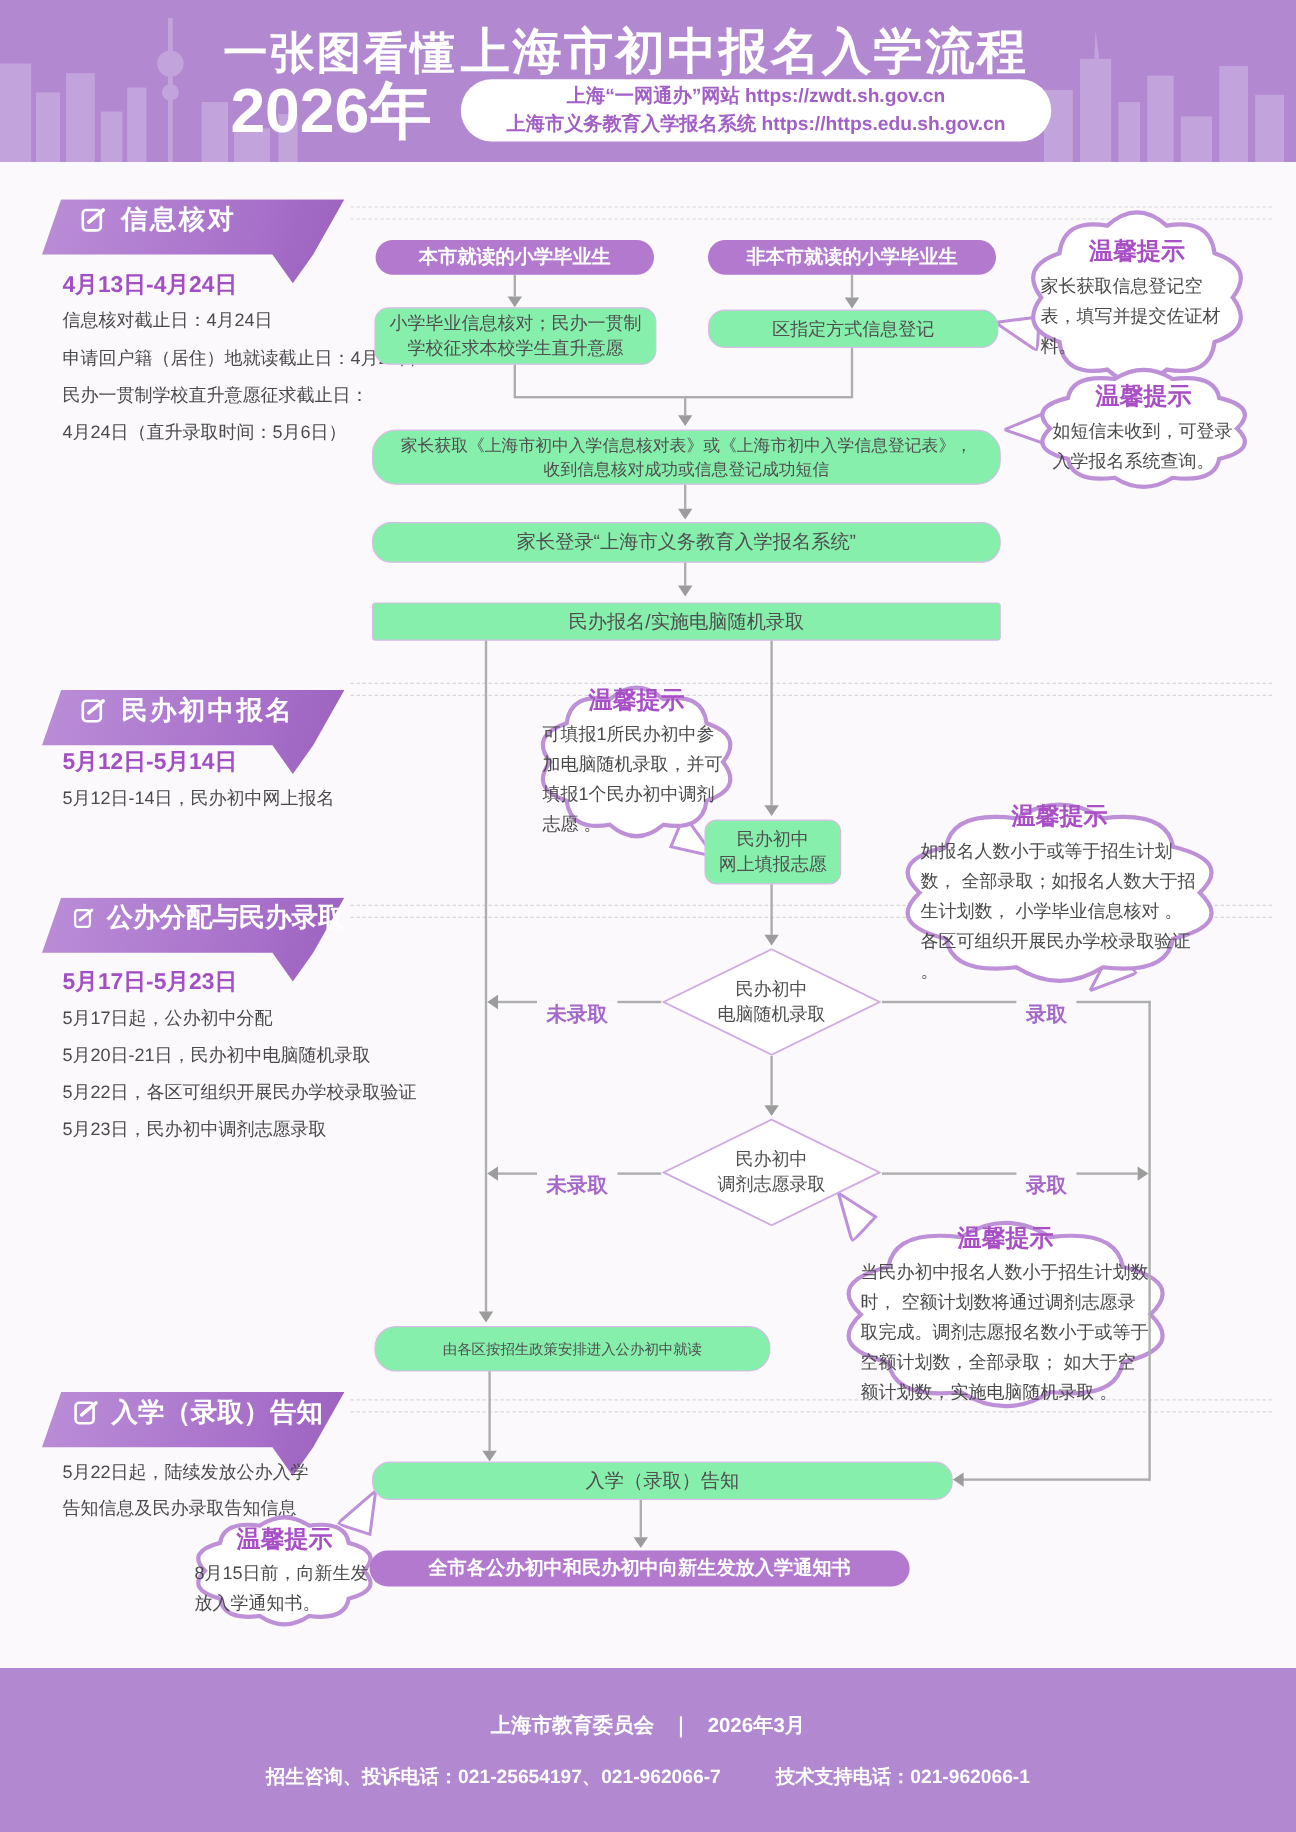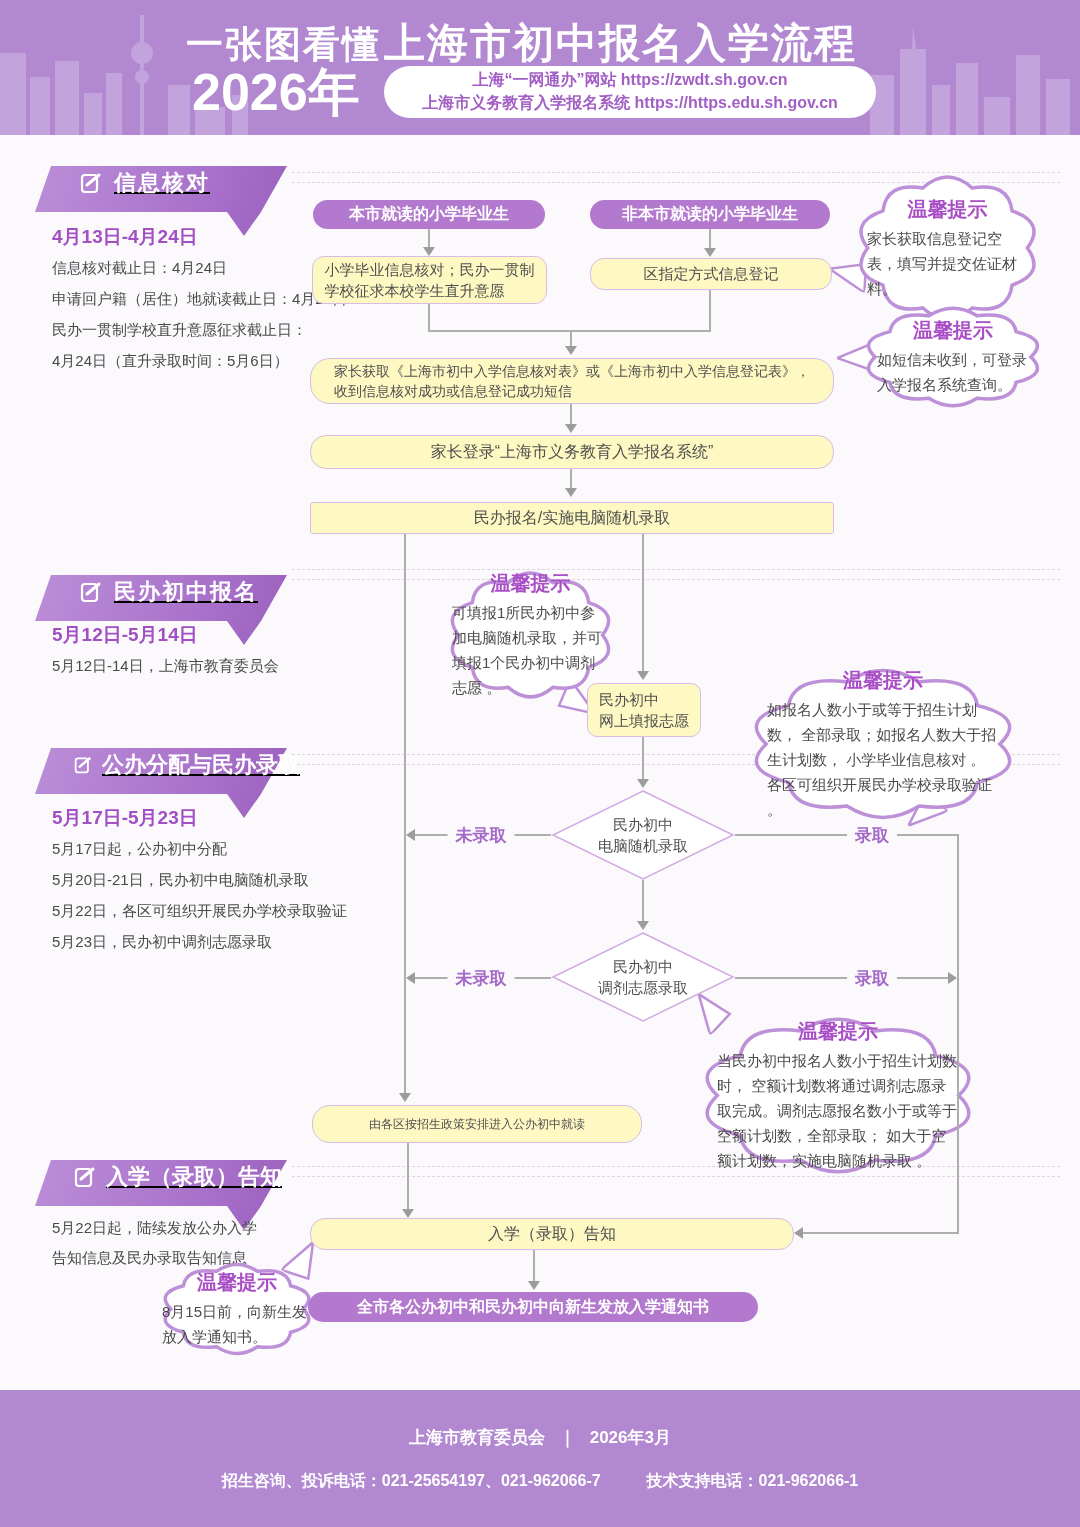--- a/index.html
+++ b/index.html
@@ -13,37 +13,37 @@
   .h-title{position:absolute;left:384px;top:16px;font-size:41px;font-weight:bold;color:#fff;letter-spacing:2px;white-space:nowrap;}
   .h-pill{position:absolute;left:384px;top:66px;width:492px;height:52px;background:#fff;border-radius:28px;
           display:flex;flex-direction:column;align-items:center;justify-content:center;gap:2px;}
   .h-pill div{color:#a25fc5;font-size:16px;font-weight:bold;white-space:nowrap;}
   .skyline{position:absolute;bottom:0;opacity:.5;}
   
   .banner{width:252px;height:72px;}
   .banner-shape{position:absolute;left:0;top:0;width:100%;height:100%;
     background:linear-gradient(105deg,#bb8ed8 0%,#a76fc9 70%,#9a60bd 100%);
     clip-path:polygon(16px 0%,100% 0%,calc(100% - 26px) 46px,calc(100% - 43px) 70px,calc(100% - 60px) 46px,0% 46px);}
-  .banner-inner{position:absolute;left:13px;top:0;width:100%;height:33px;display:flex;align-items:center;gap:12px;padding-left:32px;box-sizing:border-box;text-decoration:underline;}
+  .banner-inner{position:absolute;left:0;top:0;width:100%;height:33px;display:flex;align-items:center;gap:12px;padding-left:32px;box-sizing:border-box;}
   .banner-title{color:#fff;font-size:22px;font-weight:bold;letter-spacing:2px;white-space:nowrap;}
   .dash-decor{position:absolute;height:9px;border-top:1px dashed #dcd7df;border-bottom:1px dashed #dcd7df;}
   .sec-date{position:absolute;color:#a14fc3;font-size:19px;font-weight:bold;white-space:nowrap;}
   .sec-note{position:absolute;color:#4a4a4a;font-size:15px;line-height:31px;white-space:nowrap;}
   
   .pill{position:absolute;background:#b379ce;color:#fff;font-weight:bold;font-size:16px;border-radius:15px;
         display:flex;align-items:center;justify-content:center;white-space:nowrap;}
-  .fbox{position:absolute;background:#fef9c3;border:1.5px solid #d9bbe8;border-radius:14px;color:#4f4f4f;
-        display:flex;align-items:center;justify-content:center;text-align:left;white-space:pre-line;}
+  .fbox{position:absolute;background:#86efac;border:1.5px solid #d9bbe8;border-radius:14px;color:#4f4f4f;
+        display:flex;align-items:center;justify-content:center;text-align:center;white-space:pre-line;}
   .rect{border-radius:3px;}
   .vline,.hline{position:absolute;background:#aeaeae;}
   .vline{width:2px;} .hline{height:2px;}
   .ah-down{position:absolute;width:0;height:0;border-left:6px solid transparent;border-right:6px solid transparent;border-top:9px solid #9c9c9c;}
   .ah-left{position:absolute;width:0;height:0;border-top:6px solid transparent;border-bottom:6px solid transparent;border-right:9px solid #9c9c9c;}
   .ah-right{position:absolute;width:0;height:0;border-top:6px solid transparent;border-bottom:6px solid transparent;border-left:9px solid #9c9c9c;}
-  .flow-label{position:absolute;transform:translate(-50%,-50%);color:#a468c8;font-weight:bold;font-size:17px;background:#fbf9fc;padding:0 8px;white-space:nowrap;}
+  .flow-label{position:absolute;transform:translate(-50%,-50%);color:#a468c8;font-weight:bold;font-size:17px;background:#fbf9fc;padding:0 8px;white-space:nowrap;margin-top:10px;}
   .diamond{position:absolute;width:184px;height:90px;}
   .diamond svg{position:absolute;inset:0;}
   .diamond .dtext{position:absolute;inset:0;display:flex;align-items:center;justify-content:center;text-align:center;
                   color:#4f4f4f;font-size:15px;line-height:21px;white-space:pre-line;}
   
   .cloud{position:absolute;}
   .cloud .cbg{position:absolute;inset:0;width:100%;height:100%;}
   .cloud .tail{position:absolute;}
   .cloud .ccontent{position:absolute;inset:0;display:flex;flex-direction:column;align-items:center;justify-content:center;padding:16px 22px;box-sizing:border-box;}
   .tip-title{color:#a94fc6;font-size:20px;font-weight:bold;margin-bottom:3px;}
@@ -142,21 +142,21 @@
     </div>
   </div>
 
   <div class="sec-date" style="left:52px;top:224px;">4月13日-4月24日</div>
   <div class="sec-note" style="left:52px;top:252px;">信息核对截止日：4月24日</div>
   <div class="sec-note" style="left:52px;top:283px;">申请回户籍（居住）地就读截止日：4月24日</div>
   <div class="sec-note" style="left:52px;top:314px;">民办一贯制学校直升意愿征求截止日：</div>
   <div class="sec-note" style="left:52px;top:345px;">4月24日（直升录取时间：5月6日）</div>
 
   <div class="sec-date" style="left:52px;top:622px;">5月12日-5月14日</div>
-  <div class="sec-note" style="left:52px;top:650px;">5月12日-14日，上海市教育委员会</div>
+  <div class="sec-note" style="left:52px;top:650px;">5月12日-14日，民办初中网上报名</div>
 
   <div class="sec-date" style="left:52px;top:805px;">5月17日-5月23日</div>
   <div class="sec-note" style="left:52px;top:833px;">5月17日起，公办初中分配</div>
   <div class="sec-note" style="left:52px;top:864px;">5月20日-21日，民办初中电脑随机录取</div>
   <div class="sec-note" style="left:52px;top:895px;">5月22日，各区可组织开展民办学校录取验证</div>
   <div class="sec-note" style="left:52px;top:926px;">5月23日，民办初中调剂志愿录取</div>
 
   <div class="sec-note" style="left:52px;top:1212px;">5月22日起，陆续发放公办入学</div>
   <div class="sec-note" style="left:52px;top:1242px;">告知信息及民办录取告知信息</div>
 

